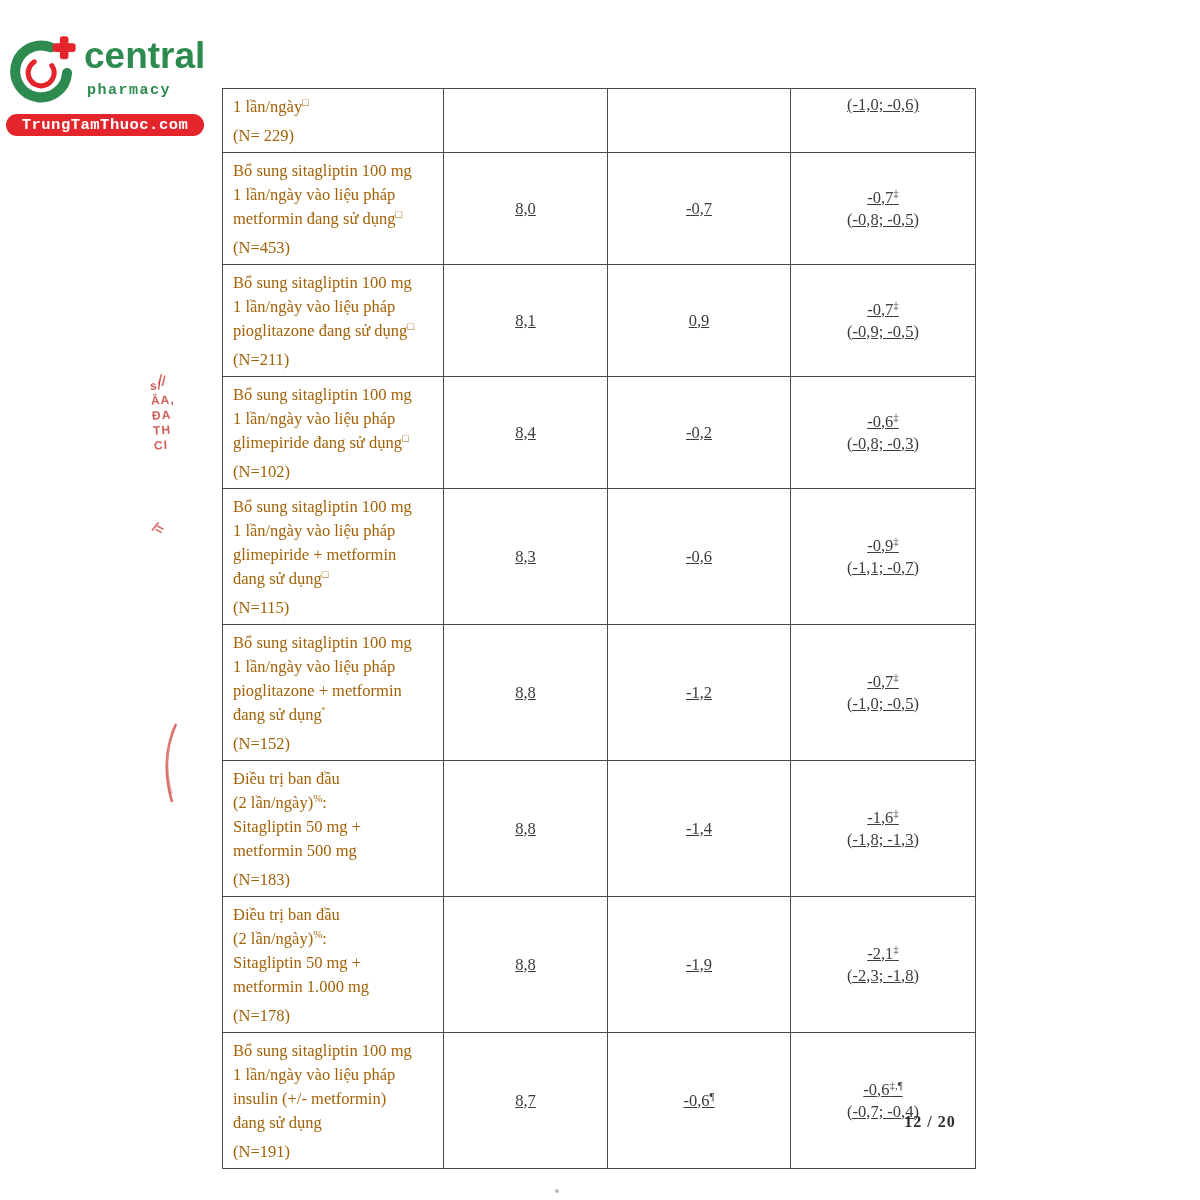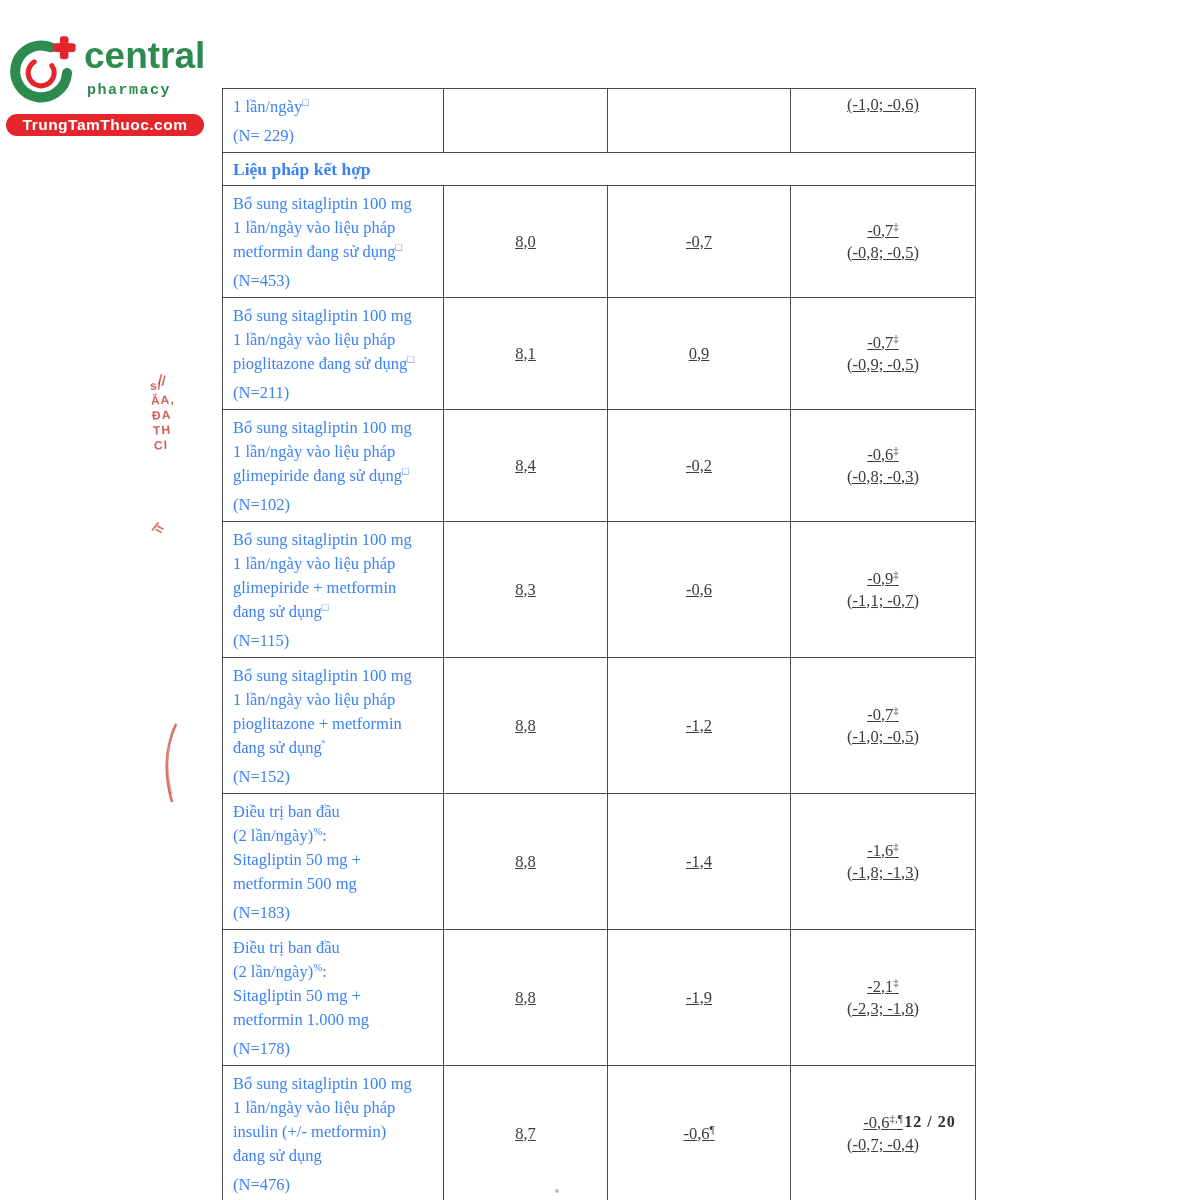--- a/index.html
+++ b/index.html
@@ -9,41 +9,41 @@
     overflow:hidden;
   }
   
   .logo{position:absolute;left:6px;top:30px;width:230px;height:115px;}
   .logo-icon{position:absolute;left:2px;top:4px;}
   .brand{position:absolute;left:78px;top:8px;font-family:"Liberation Sans","DejaVu Sans",sans-serif;
          font-weight:bold;font-size:37px;line-height:36px;color:#2e8b50;letter-spacing:0px;}
   .brand-sub{position:absolute;left:81px;top:52px;font-family:Liberation Mono, monospace;
          font-weight:bold;font-size:15px;color:#2e8b50;letter-spacing:1.5px;}
   .site-pill{position:absolute;left:0px;top:84px;width:198px;height:22px;background:#e4262c;
-         border-radius:12px;color:#ffffff;font-family:Liberation Sans, sans-serif;
+         border-radius:12px;color:#ffffff;font-family:Liberation Mono, monospace;
          font-weight:bold;font-size:15.5px;line-height:22px;text-align:center;letter-spacing:0.5px;}
   
   .stamp{position:absolute;left:152px;top:378px;color:#c8423a;
          font-family:"Liberation Sans","DejaVu Sans",sans-serif;font-weight:bold;
          font-size:12px;line-height:15px;letter-spacing:1px;opacity:.85;
          transform:rotate(-4deg);white-space:pre-line;}
   .stamp-slash{position:absolute;left:158px;top:372px;color:#c8423a;font-weight:bold;
          font-size:14px;transform:rotate(25deg);opacity:.8;
          font-family:"Liberation Sans",sans-serif;}
   .stamp-slash2{position:absolute;left:153px;top:520px;color:#c8423a;font-weight:bold;
          font-size:14px;transform:rotate(28deg);opacity:.8;letter-spacing:-1px;
          font-family:"Liberation Sans",sans-serif;}
   .red-curve{position:absolute;left:160px;top:722px;}
   .speck{position:absolute;left:555px;top:1189px;width:4px;height:4px;border-radius:50%;
          background:#bbb;}
   
   .doc-table{position:absolute;left:222px;top:88px;width:753px;border-collapse:collapse;
          table-layout:fixed;}
   .doc-table td{border:1px solid #4a4a4a;vertical-align:middle;
-         font-size:16.5px;color:#3b82f6;}
+         font-size:16.5px;color:#a16207;}
   .doc-table tr{page-break-inside:avoid;}
   .doc-table td.lbl{vertical-align:top;padding:6px 6px 4px 10px;line-height:24px;text-align:left;}
   .doc-table td.num{text-align:center;color:#3c3c3c;text-decoration:underline;}
   td.top-align{vertical-align:top;padding-top:6px;}
   .row-partial{height:62px;}
   .row-section{height:33px;}
   .row-section td{font-weight:600;font-size:17.5px;padding:4px 4px 4px 10px;text-align:left;}
   .r0{height:105px}.r1{height:97px}.r2{height:98px}.r3{height:117px}
   .r4{height:118px}.r5{height:127px}.r6{height:127px}.r7{height:121px}
   sup{font-size:11px;line-height:0;vertical-align:super;letter-spacing:0;}
@@ -94,23 +94,20 @@
       <td class="lbl">
         <div class="lbl-line"><span>1 lần/ngày</span><sup>□</sup></div>
         <div class="lbl-line n-line">(N= 229)</div>
       </td>
       <td class="num"></td>
       <td class="num"></td>
       <td class="num top-align">
         <div>(-1,0; -0,6)</div>
       </td>
     </tr>
-    <tr class="row-section">
-      <td colspan="4">Liệu pháp kết hợp</td>
-    </tr>
   <tr class="r0">
     <td class="lbl">
           <div class="lbl-line">Bổ sung sitagliptin 100 mg</div>
           <div class="lbl-line">1 lần/ngày vào liệu pháp</div>
           <div class="lbl-line">metformin đang sử dụng<sup>□</sup></div>
           <div class="lbl-line n-line">(N=453)</div>
         </td>
     <td class="num">8,0</td>
     <td class="num">
           <div class="lbl-line">-0,7</div>
@@ -233,21 +230,21 @@
           </div>
       <div class="ci-line">(-2,3; -1,8)</div>
     </td>
   </tr>
       <tr class="r7">
     <td class="lbl">
           <div class="lbl-line">Bổ sung sitagliptin 100 mg</div>
           <div class="lbl-line">1 lần/ngày vào liệu pháp</div>
           <div class="lbl-line">insulin (+/- metformin)</div>
           <div class="lbl-line">đang sử dụng</div>
-          <div class="lbl-line n-line">(N=476)</div>
+          <div class="lbl-line n-line">(N=191)</div>
         </td>
     <td class="num">8,7</td>
     <td class="num">
           <div class="lbl-line">-0,6<sup>¶</sup></div>
         </td>
     <td class="num">
       <div class="diff-line">
             <div class="lbl-line">-0,6<sup>‡,¶</sup></div>
           </div>
       <div class="ci-line">(-0,7; -0,4)</div>

